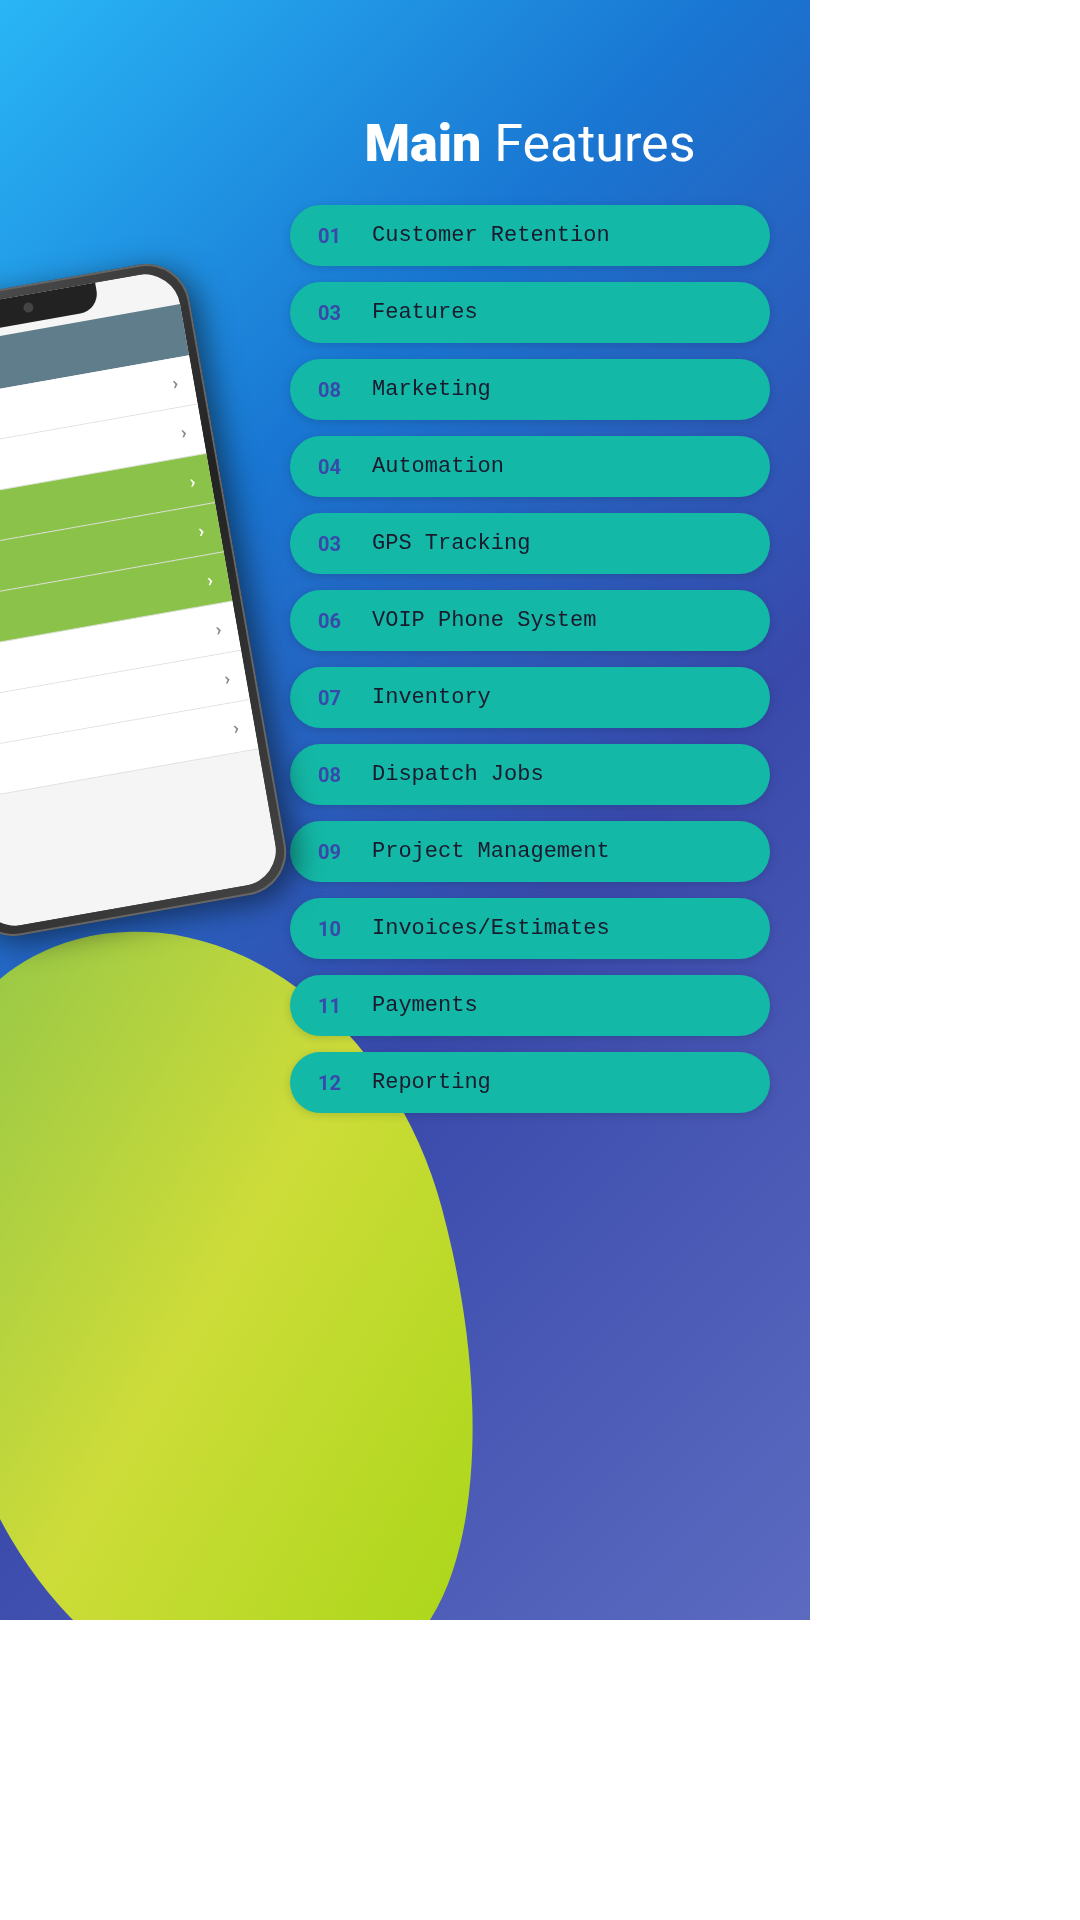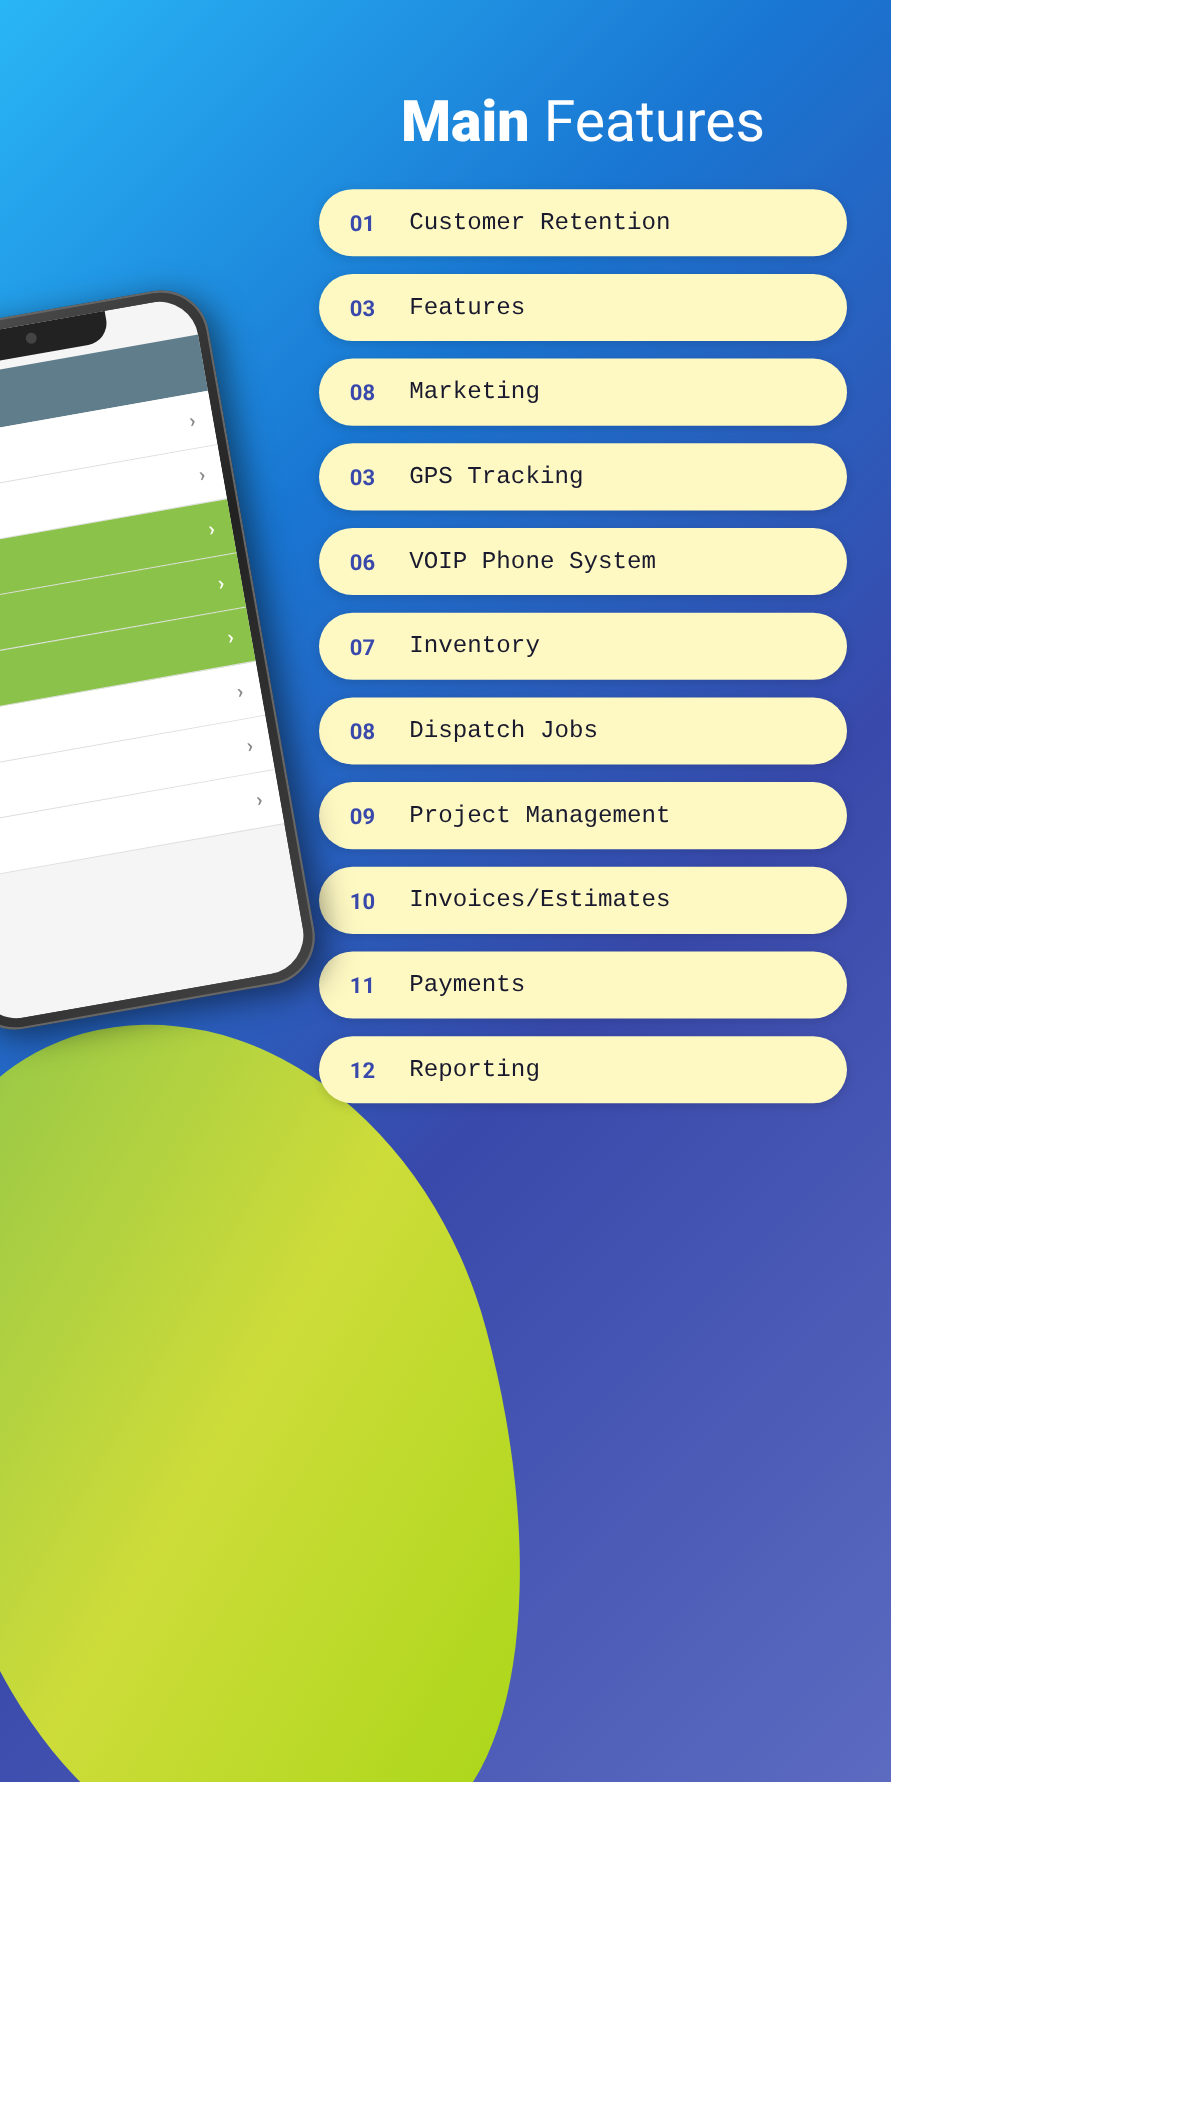--- a/index.html
+++ b/index.html
@@ -39,20 +39,21 @@
       display: flex;
       flex-direction: column;
       align-items: flex-end;
       padding: 80px 40px 40px 40px;
     }
 
     .title-section {
       width: 480px;
       margin-bottom: 30px;
       text-align: center;
+      margin-top: 33px;
     }
 
     .title-section h1 {
       font-size: 52px;
       color: white;
       line-height: 1.2;
     }
 
     .title-section h1 .bold {
       font-weight: 900;
@@ -65,21 +66,21 @@
     .features-list {
       display: flex;
       flex-direction: column;
       gap: 16px;
       width: 480px;
     }
 
     .feature-item {
       display: flex;
       align-items: center;
-      background: #fef9c3;
+      background: #14b8a6;
       border-radius: 50px;
       padding: 18px 28px;
       gap: 18px;
       box-shadow: 0 2px 10px rgba(0,0,0,0.15);
     }
 
     .feature-number {
       font-size: 20px;
       font-weight: 700;
       color: #3949ab;
@@ -250,20 +251,24 @@
       </div>
       <div class="feature-item">
         <span class="feature-number">03</span>
         <span class="feature-label">Features</span>
       </div>
       <div class="feature-item">
         <span class="feature-number">08</span>
         <span class="feature-label">Marketing</span>
       </div>
       <div class="feature-item">
+        <span class="feature-number">04</span>
+        <span class="feature-label">Automation</span>
+      </div>
+      <div class="feature-item">
         <span class="feature-number">03</span>
         <span class="feature-label">GPS Tracking</span>
       </div>
       <div class="feature-item">
         <span class="feature-number">06</span>
         <span class="feature-label">VOIP Phone System</span>
       </div>
       <div class="feature-item">
         <span class="feature-number">07</span>
         <span class="feature-label">Inventory</span>

